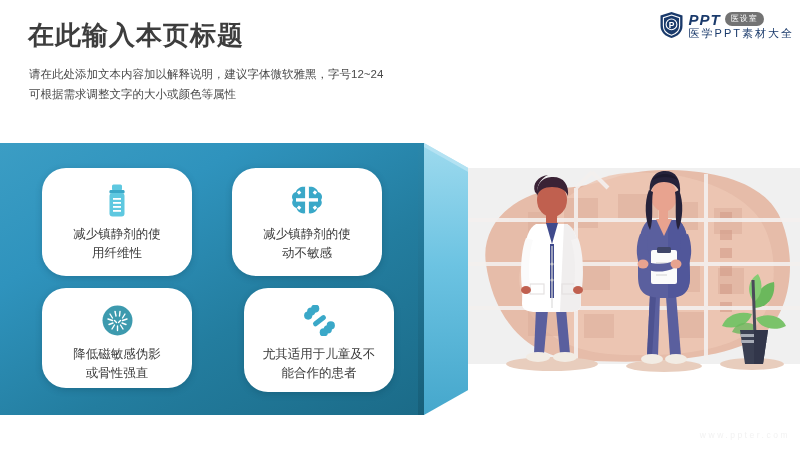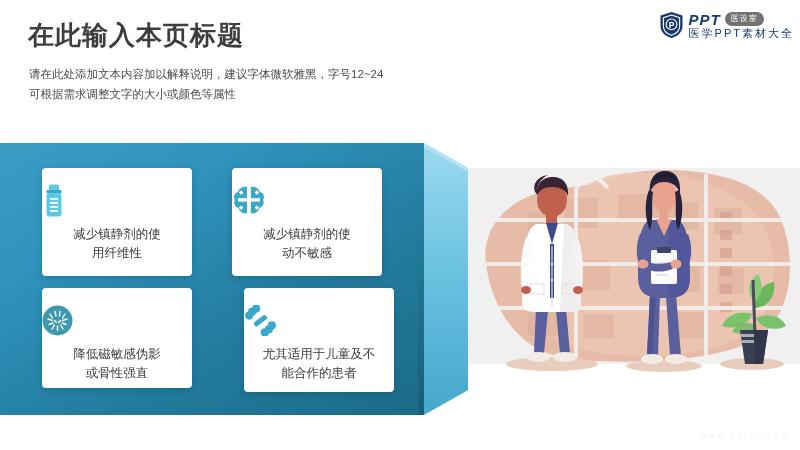--- a/index.html
+++ b/index.html
@@ -44,23 +44,23 @@
   
   #panel-wrap { position:absolute; left:0; top:143px; width:470px; height:272px; }
   #panel-front {
     position:absolute; left:0; top:0; width:420px; height:272px;
     background:linear-gradient(150deg,#3b9dc4 0%,#2f93bd 28%,#237d9f 62%,#1b6b88 100%);
   }
   #panel-side { position:absolute; left:418px; top:0; width:52px; height:272px; }
 
   
   .card {
-    position:absolute; background:#fff; border-radius:4px;
+    position:absolute; background:#fff; border-radius:24px;
     box-shadow:0 2px 7px rgba(0,40,60,.22);
-    display:flex; flex-direction:column; align-items:flex-start;
+    display:flex; flex-direction:column; align-items:center;
   }
   .card-icon { margin-top:15px; height:34px; display:flex;
                align-items:center; justify-content:center; }
   .card-label {
     margin-top:8px; font-size:12.5px; color:#3a3a3a;
     line-height:19px; text-align:center; width:100%;
   }
   #card-1 { left:42px;  top:168px; width:150px; height:108px; }
   #card-2 { left:232px; top:168px; width:150px; height:108px; }
   #card-3 { left:42px;  top:288px; width:150px; height:100px; }

